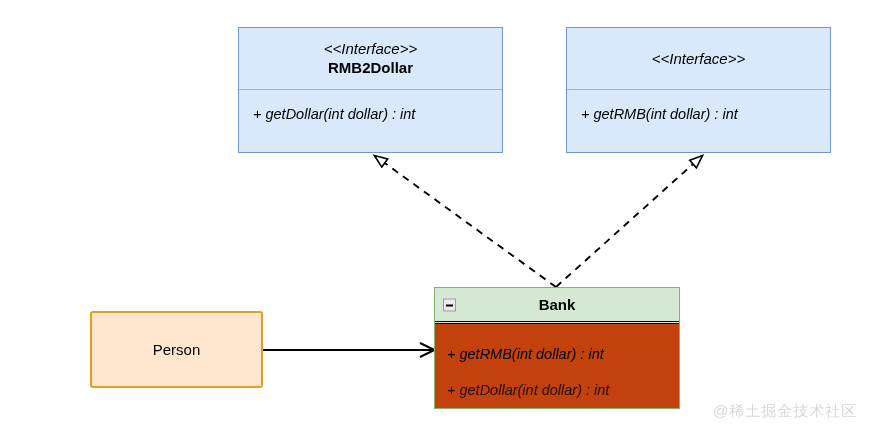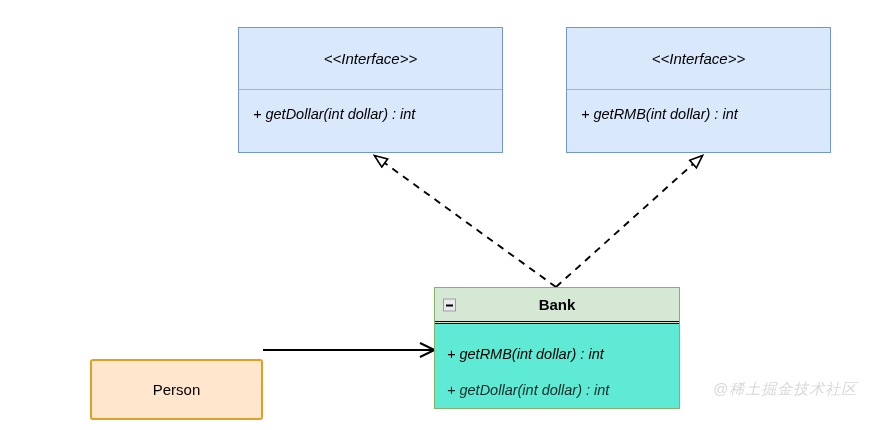--- a/index.html
+++ b/index.html
@@ -64,21 +64,21 @@
   .member {
     font-size: 14.5px;
     color: #000000;
     line-height: 20px;
     white-space: nowrap;
     font-style: italic;
   }
 
   
   .klass {
-    background: #5eead4;
+    background: #c2410c;
     border: 1px solid #82b366;
   }
   .klass-head {
     position: relative;
     height: 33px;
     background: #d5e8d4;
     border-bottom: 3px double #000000;
     display: flex;
     align-items: center;
     justify-content: center;
@@ -160,20 +160,21 @@
     <line x1="556" y1="287" x2="375" y2="156" stroke="#000000" stroke-width="1.9" stroke-dasharray="7 6" marker-end="url(#hollow-tri)"></line>
 
     <line x1="556" y1="287" x2="702" y2="156" stroke="#000000" stroke-width="1.9" stroke-dasharray="7 6" marker-end="url(#hollow-tri)"></line>
 
     <line x1="263" y1="350" x2="434" y2="350" stroke="#000000" stroke-width="2" marker-end="url(#open-arrow)"></line>
   </svg>
 
   <div class="uml-box iface" style="left:238px; top:27px; width:265px; height:126px;">
     <div class="iface-head">
       <div class="stereotype">&lt;&lt;Interface&gt;&gt;</div>
+      <div class="iface-name">RMB2Dollar</div>
     </div>
     <div class="iface-body">
       <div class="member">+ getDollar(int dollar) : int</div>
     </div>
   </div>
 
   <div class="uml-box iface" style="left:566px; top:27px; width:265px; height:126px;">
     <div class="iface-head">
       <div class="stereotype">&lt;&lt;Interface&gt;&gt;</div>
     </div>
@@ -186,19 +187,19 @@
     <div class="klass-head">
       <span class="collapse-icon"></span>
       <span class="klass-name">Bank</span>
     </div>
     <div class="klass-body">
       <div class="member">+ getRMB(int dollar) : int</div>
       <div class="member clipped">+ getDollar(int dollar) : int</div>
     </div>
   </div>
 
-  <div class="uml-box actor-box" style="left:90px; top:311px; width:173px; height:61px;margin-top:48px;">
+  <div class="uml-box actor-box" style="left:90px; top:311px; width:173px; height:77px;">
     <span class="actor-label">Person</span>
   </div>
 
-  <div class="watermark" style="left:713px; top:380px;font-style:italic;">@稀土掘金技术社区</div>
+  <div class="watermark" style="left:713px; top:402px;">@稀土掘金技术社区</div>
 
 </div>
 
 </body></html>

